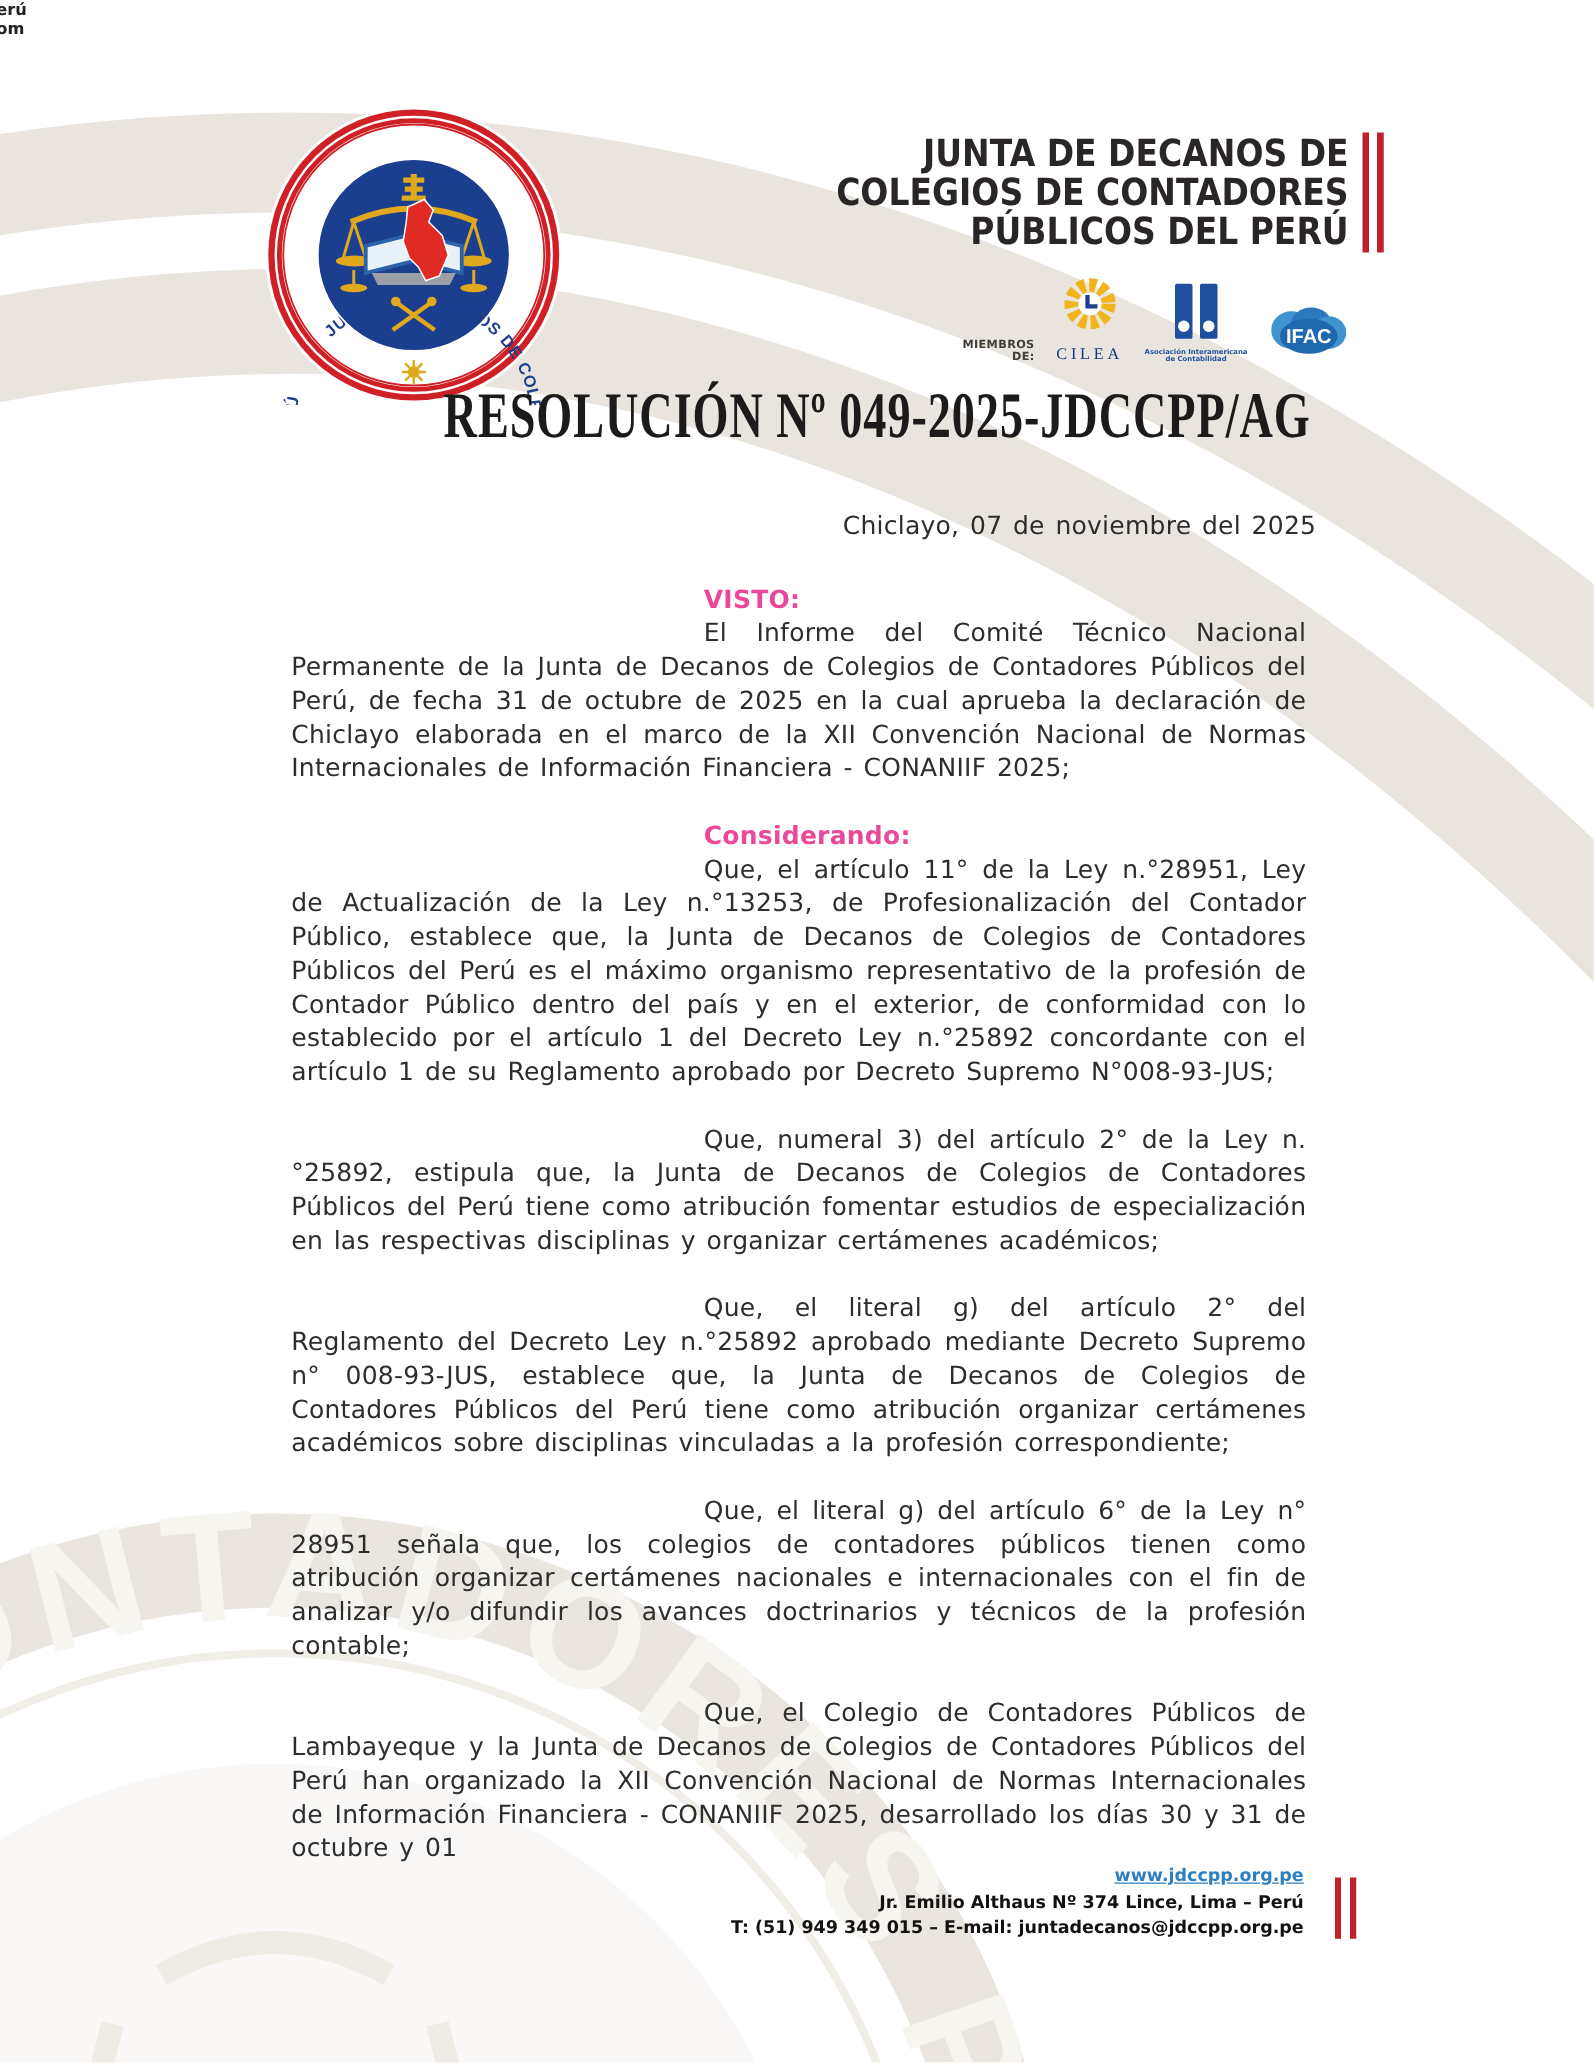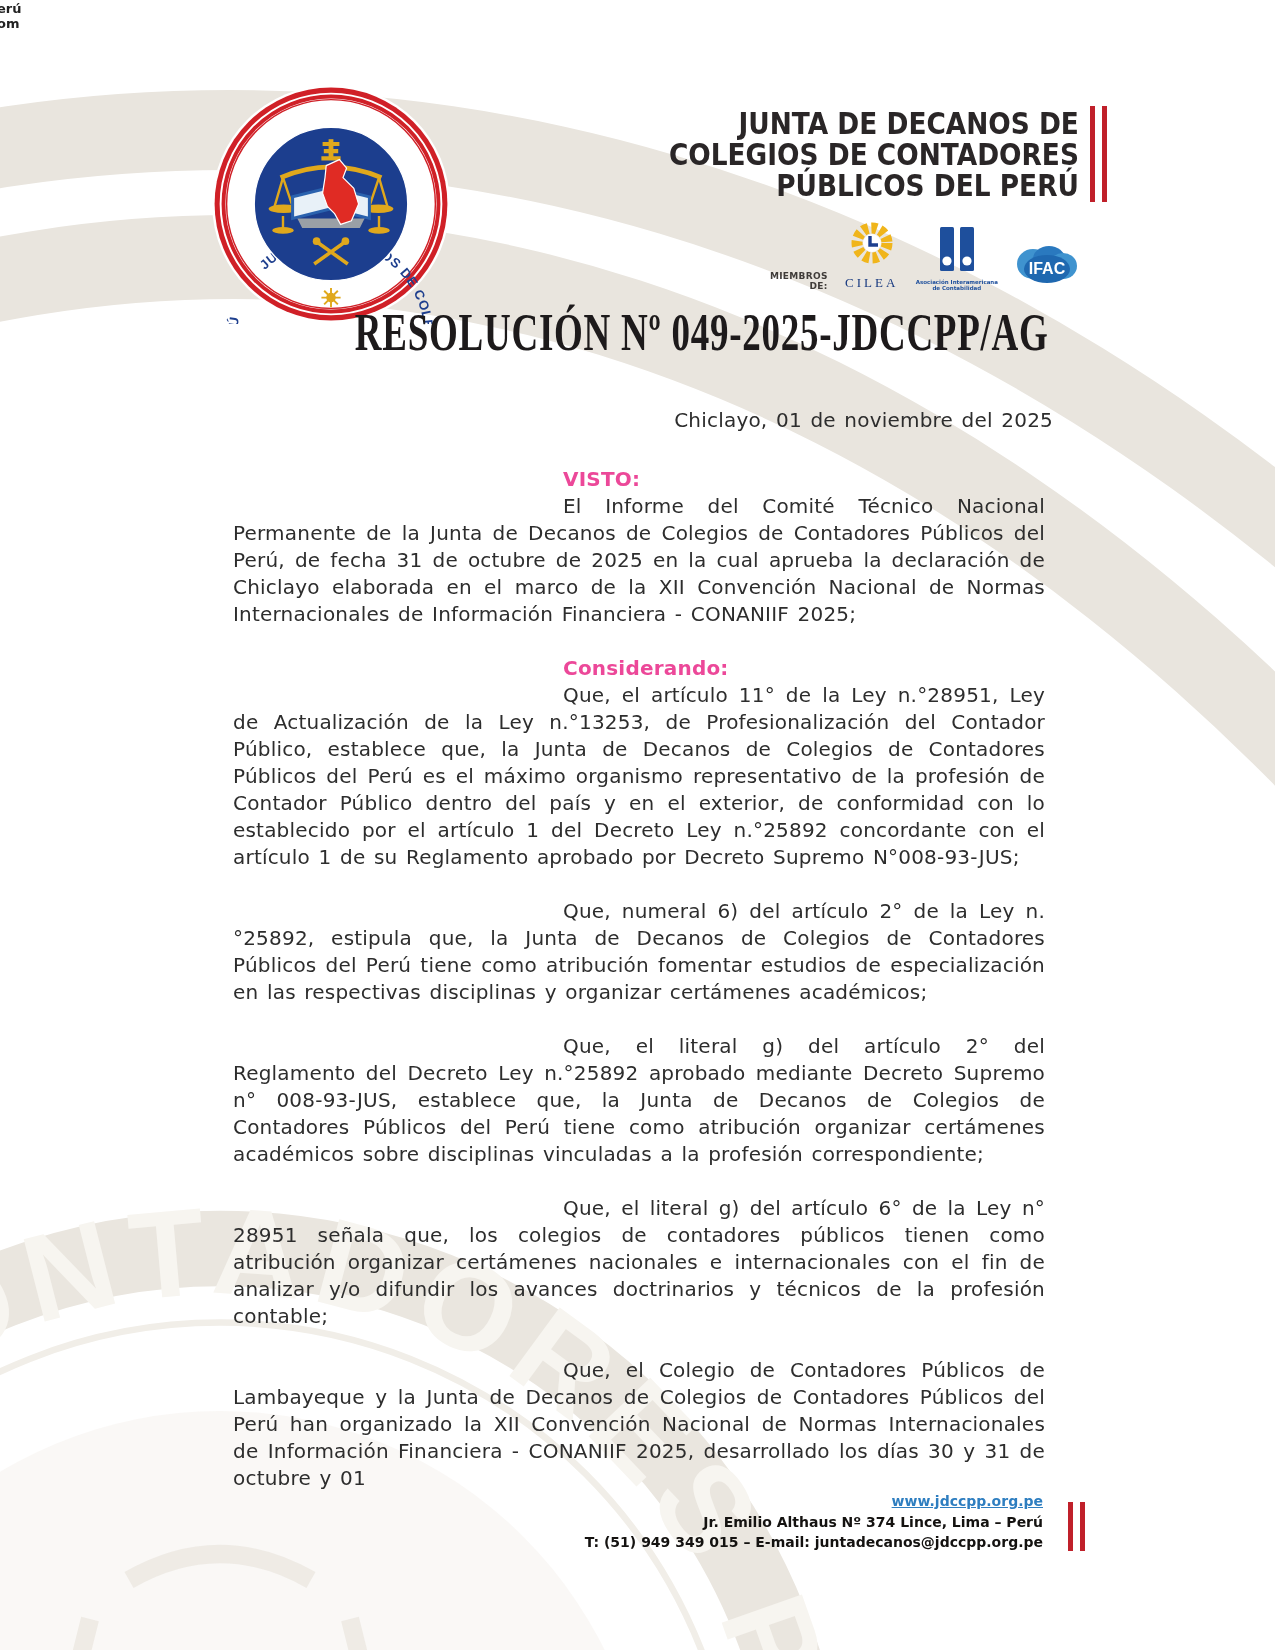--- a/index.html
+++ b/index.html
@@ -156,28 +156,28 @@
         <text x="32" y="31" text-anchor="middle" font-size="16" font-weight="bold" fill="#ffffff" font-family="Liberation Sans, sans-serif">IFAC</text>
       </svg>
     </div>
   </div>
 
   <div class="doc-title">
     <span>RESOLUCIÓN Nº 049-2025-JDCCPP/AG</span>
   </div>
 
   <div class="content">
-    <div class="dateline">Chiclayo, 01 de noviembre del 2025</div>
+    <div class="dateline">Chiclayo, 07 de noviembre del 2025</div>
 
     <div class="sec-label">VISTO:</div>
     <p>El Informe del Comité Técnico Nacional Permanente de la Junta de Decanos de Colegios de Contadores Públicos del Perú, de fecha 31 de octubre de 2025 en la cual aprueba la declaración de Chiclayo elaborada en el marco de la XII Convención Nacional de Normas Internacionales de Información Financiera - CONANIIF 2025;</p>
 
     <div class="sec-label considerando">Considerando:</div>
     <p>Que, el artículo 11° de la Ley n.°28951, Ley de Actualización de la Ley n.°13253, de Profesionalización del Contador Público, establece que, la Junta de Decanos de Colegios de Contadores Públicos del Perú es el máximo organismo representativo de la profesión de Contador Público dentro del país y en el exterior, de conformidad con lo establecido por el artículo 1 del Decreto Ley n.°25892 concordante con el artículo 1 de su Reglamento aprobado por Decreto Supremo N°008-93-JUS;</p>
-    <p>Que, numeral 6) del artículo 2° de la Ley n.°25892, estipula que, la Junta de Decanos de Colegios de Contadores Públicos del Perú tiene como atribución fomentar estudios de especialización en las respectivas disciplinas y organizar certámenes académicos;</p>
+    <p>Que, numeral 3) del artículo 2° de la Ley n.°25892, estipula que, la Junta de Decanos de Colegios de Contadores Públicos del Perú tiene como atribución fomentar estudios de especialización en las respectivas disciplinas y organizar certámenes académicos;</p>
     <p>Que, el literal g) del artículo 2° del Reglamento del Decreto Ley n.°25892 aprobado mediante Decreto Supremo n° 008-93-JUS, establece que, la Junta de Decanos de Colegios de Contadores Públicos del Perú tiene como atribución organizar certámenes académicos sobre disciplinas vinculadas a la profesión correspondiente;</p>
     <p>Que, el literal g) del artículo 6° de la Ley n° 28951 señala que, los colegios de contadores públicos tienen como atribución organizar certámenes nacionales e internacionales con el fin de analizar y/o difundir los avances doctrinarios y técnicos de la profesión contable;</p>
     <p>Que, el Colegio de Contadores Públicos de Lambayeque y la Junta de Decanos de Colegios de Contadores Públicos del Perú han organizado la XII Convención Nacional de Normas Internacionales de Información Financiera - CONANIIF 2025, desarrollado los días 30 y 31 de octubre y 01</p>
   </div>
 
   <div class="footer">
     <div><a href="#">www.jdccpp.org.pe</a></div>
     <div>Jr. Emilio Althaus Nº 374 Lince, Lima – Perú</div>
     <div>T: (51) 949 349 015 – E-mail: juntadecanos@jdccpp.org.pe</div>
   </div>

